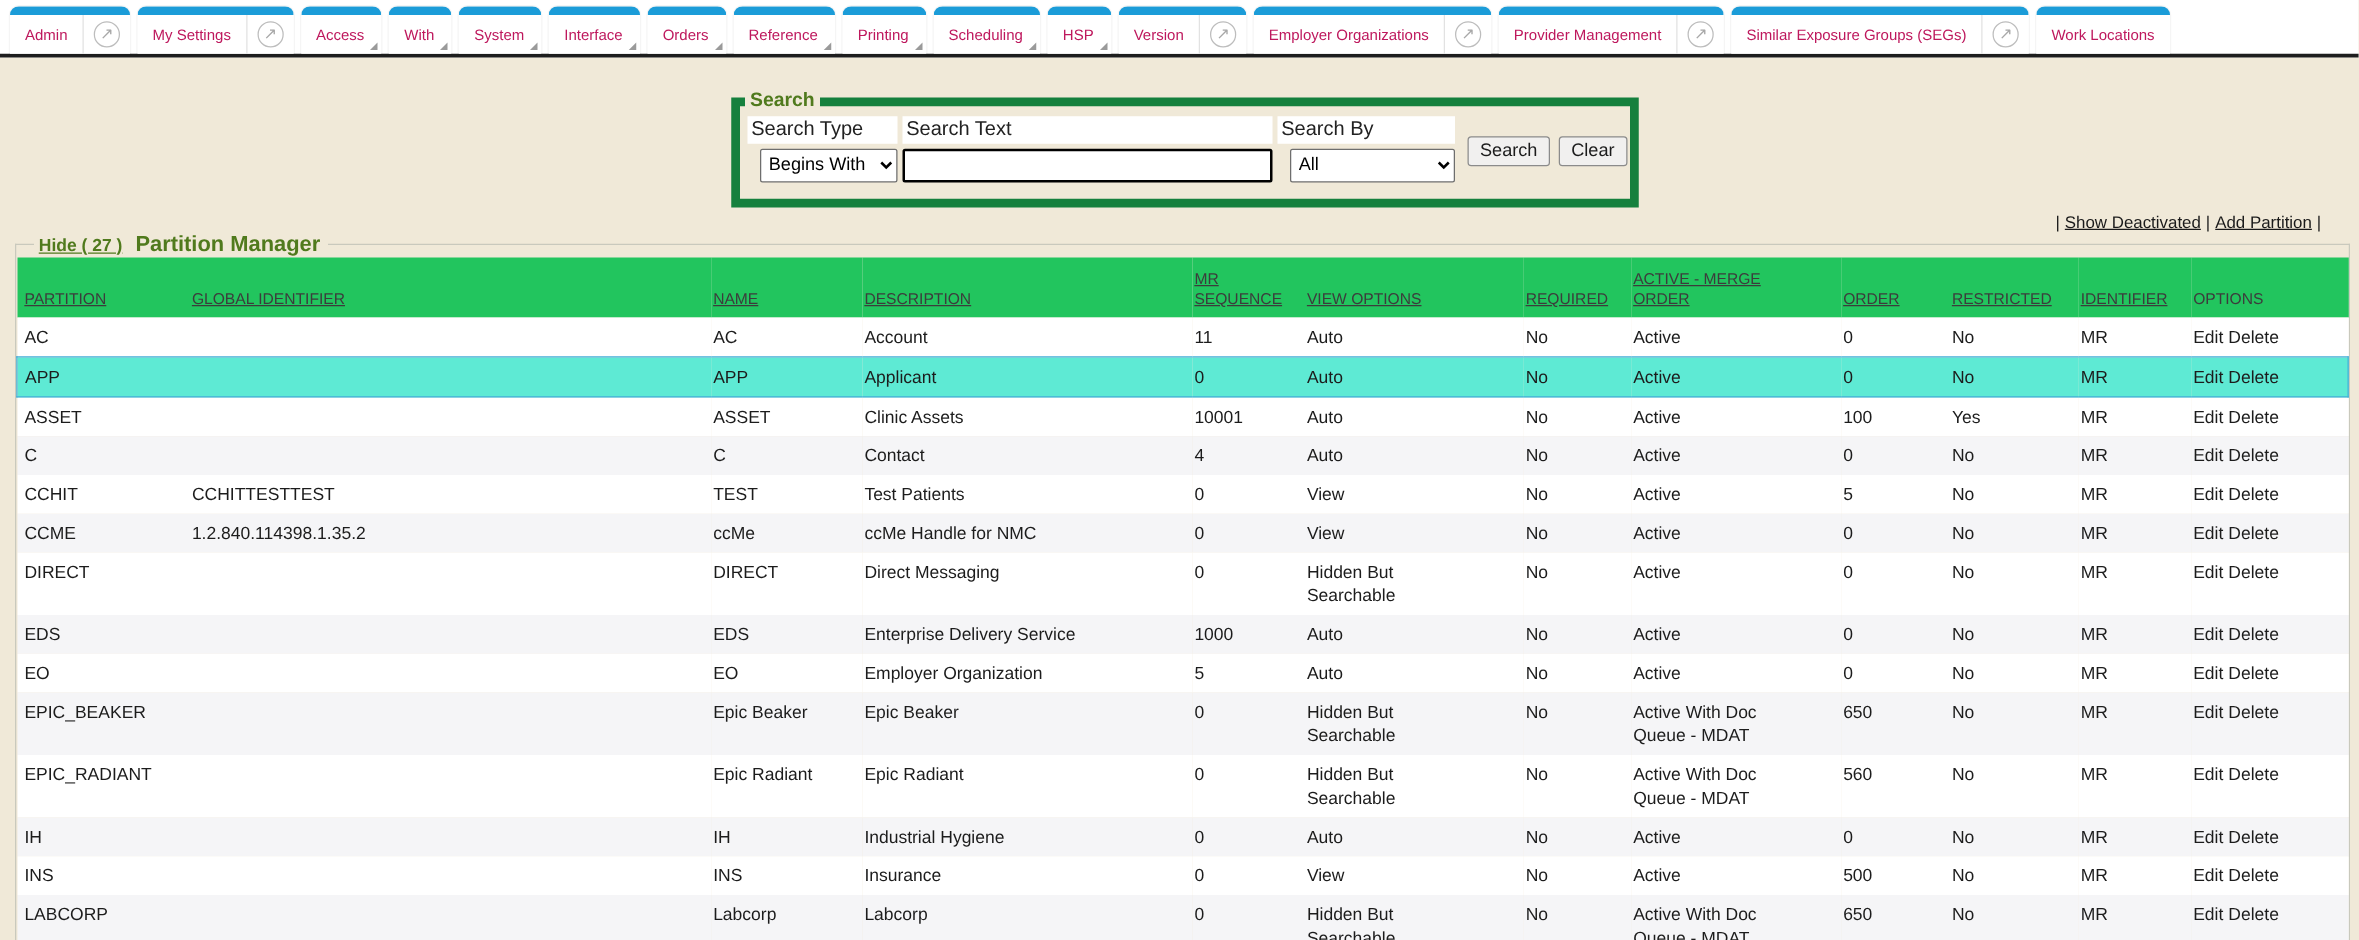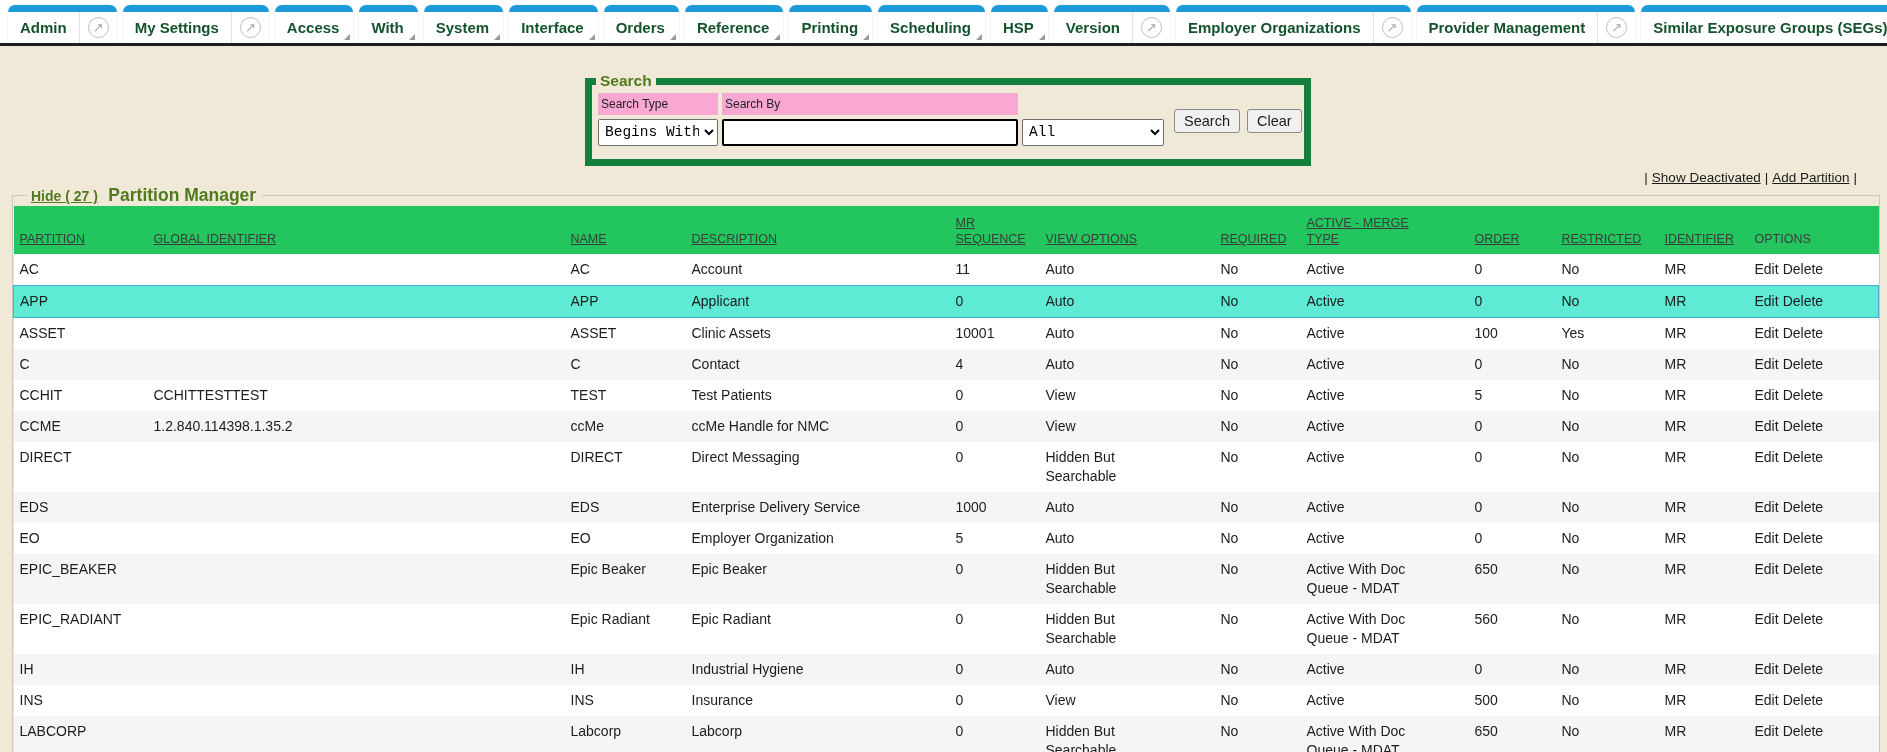--- a/index.html
+++ b/index.html
@@ -29,23 +29,22 @@
     border-top: 7px solid #1b9cd8;
     border-radius: 7px 7px 0 0;
     height: 38px;
     box-shadow: 0 0 0 1px rgba(0,0,0,0.04);
     cursor: pointer;
   }
   .tab-label {
     display: flex;
     align-items: center;
     padding: 0 12px;
-    font-size: 15px;
-    color: #14532d;
-    font-weight: bold;
+    font-size: 12px;
+    color: #be185d;
   }
   .tab.has-menu .tab-label { padding-right: 14px; }
   .tab-popup {
     border-left: 1px solid #e2e2e2;
     display: flex;
     align-items: center;
     padding: 0 8px;
   }
   .popup-circle {
     width: 21px; height: 21px;
@@ -79,37 +78,38 @@
     padding: 0 4px;
     margin-left: -2px;
   }
   .search-grid {
     display: grid;
     grid-template-columns: 120px 296px 142px 130px;
     grid-template-rows: 22px 34px;
     column-gap: 4px;
   }
   .search-col-label {
-    background: #f9a8d4;
-    font-size: 12px;
+    background: #ffffff;
+    font-size: 16px;
     color: #222222;
     display: flex;
     align-items: center;
     padding-left: 3px;
   }
   .search-control { display: flex; align-items: center; }
   select.search-select {
     width: 100%;
     height: 27px;
     font-size: 14.5px;
-    font-family: Liberation Mono, monospace;
+    font-family: Liberation Sans, sans-serif;
     border: 1px solid #6e6e6e;
     background: #ffffff;
     border-radius: 2px;
     padding: 0 2px;
+    margin-left: 10px;
   }
   input.search-input {
     width: 100%;
     height: 27px;
     border: 2px solid #000000;
     border-radius: 2px;
     font-size: 14.5px;
     font-family: "Liberation Sans", sans-serif;
     padding: 0 4px;
     background: #ffffff;
@@ -318,20 +318,21 @@
     </div>
     <div class="tab has-popup">
       <span class="tab-label">Work Locations</span>
     </div>
   </div>
 
 <fieldset class="search">
   <legend>Search</legend>
   <div class="search-grid">
     <div class="search-col-label">Search Type</div>
+    <div class="search-col-label">Search Text</div>
     <div class="search-col-label">Search By</div>
     <div class="search-buttons">
       <button class="btn">Search</button>
       <button class="btn">Clear</button>
     </div>
     <div class="search-control" style="grid-column:1;grid-row:2;">
       <select class="search-select" id="search-type-select"><option>Begins With</option></select>
     </div>
     <div class="search-control" style="grid-column:2;grid-row:2;">
       <input class="search-input" value="" style="">
@@ -368,21 +369,21 @@
       </colgroup>
     <thead>
         <tr id="pm-head-row">
           <th><span class="th-label th-partition">PARTITION</span></th>
           <th><span class="th-label th-global_identifier">GLOBAL IDENTIFIER</span></th>
           <th><span class="th-label th-name">NAME</span></th>
           <th><span class="th-label th-description">DESCRIPTION</span></th>
           <th><span class="th-label th-mr_sequence">MR SEQUENCE</span></th>
           <th><span class="th-label th-view_options">VIEW OPTIONS</span></th>
           <th><span class="th-label th-required">REQUIRED</span></th>
-          <th><span class="th-label th-active_merge_type">ACTIVE - MERGE TYPE</span></th>
+          <th><span class="th-label th-active_merge_type">ACTIVE - MERGE ORDER</span></th>
           <th><span class="th-label th-order">ORDER</span></th>
           <th><span class="th-label th-restricted">RESTRICTED</span></th>
           <th><span class="th-label th-identifier">IDENTIFIER</span></th>
           <th><span class="th-label th-options no-sort">OPTIONS</span></th>
         </tr>
       </thead>
     <tbody id="pm-body">
         <tr>
           <td class="td-partition"><span class="cell-partition">AC</span></td>
           <td class="td-global_identifier"><span class="cell-global_identifier"></span></td>

